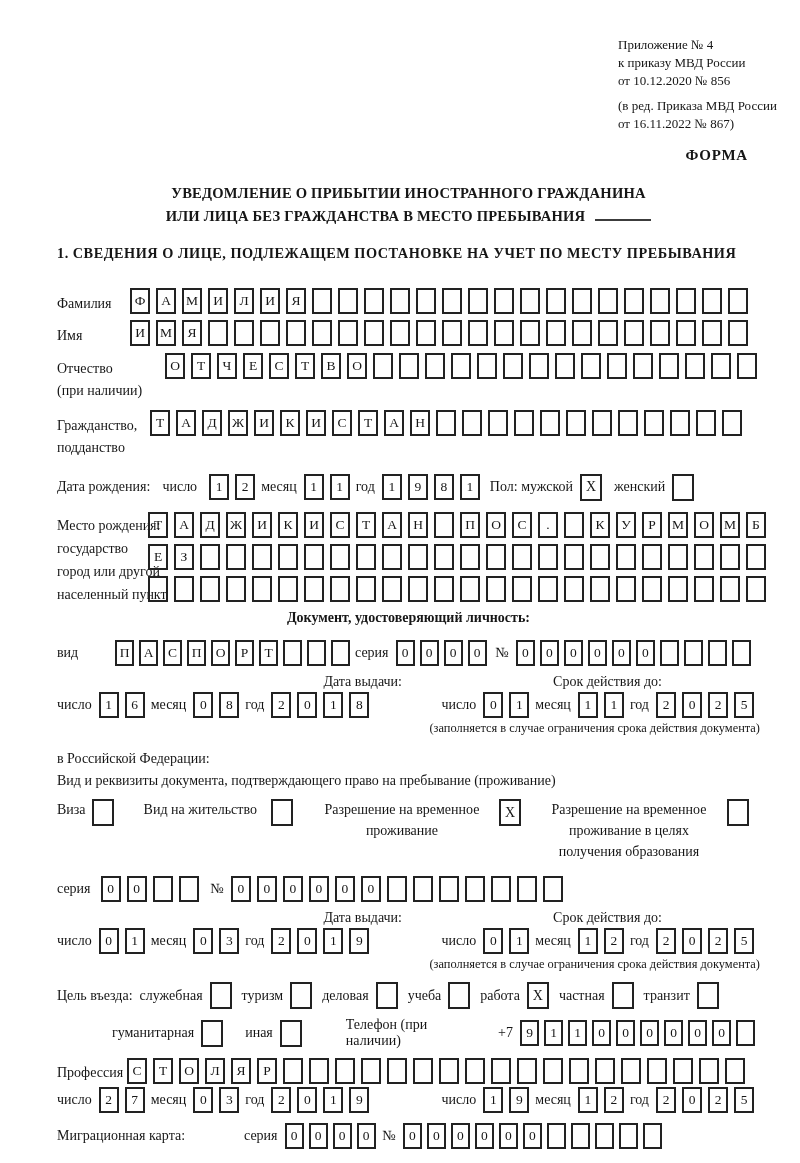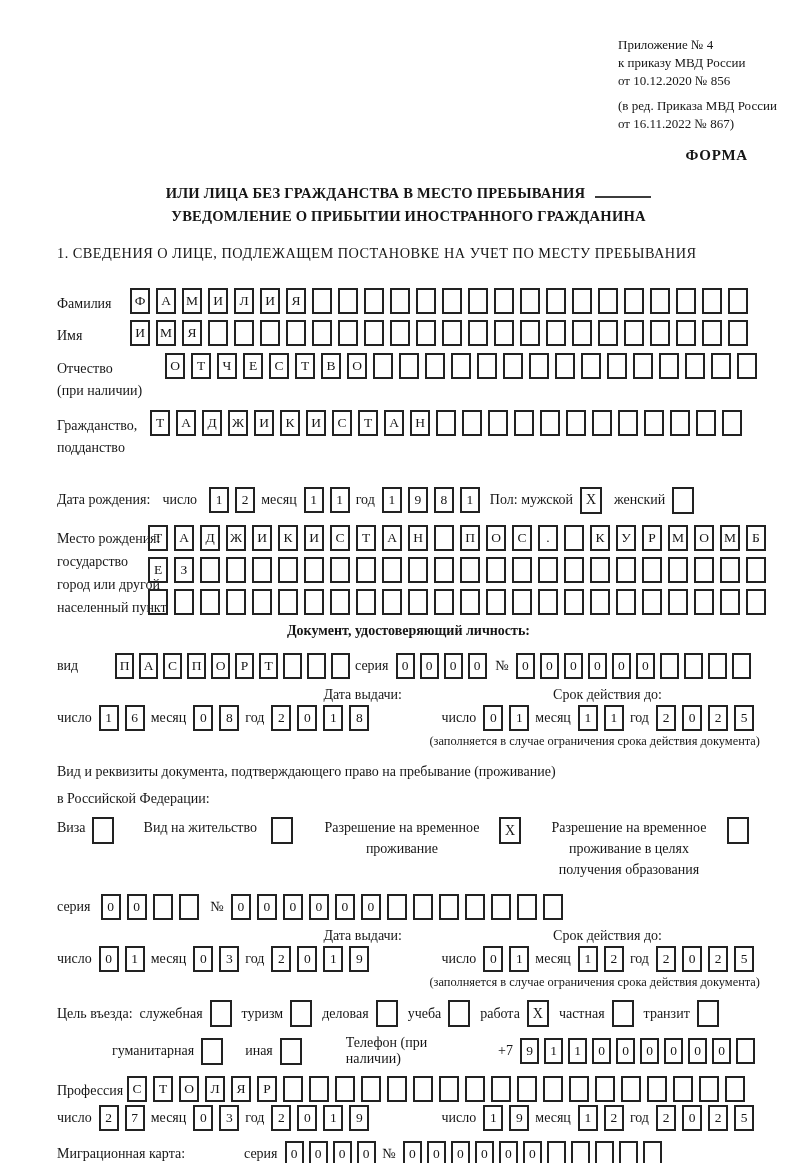--- a/index.html
+++ b/index.html
@@ -6,21 +6,21 @@
   body{width:800px;height:1163px;background:#ffffff}
   .page{position:relative;width:800px;height:1163px;background:#fff;overflow:hidden;
         font-family:"Liberation Serif","DejaVu Serif",serif;color:#161616;font-size:14px;
         padding:36px 40px 18px 57px}
   .refblock{position:absolute;left:618px;top:36px;font-size:13px;line-height:1.4;white-space:nowrap}
   .refblock .amend{margin-top:6px}
   .forma{position:absolute;left:0;top:147px;width:100%;padding-right:52px;text-align:right;
          font-weight:bold;font-size:15px;letter-spacing:.8px}
   .title{margin-top:146px;text-align:center;font-weight:bold;font-size:14.6px;line-height:1.55;letter-spacing:.2px}
   .uline{display:inline-block;width:56px;border-bottom:2px solid #3c3c3c;margin-left:10px;height:14px;vertical-align:baseline}
-  .sect{margin-top:18px;font-weight:normal;font-size:14.3px;letter-spacing:.5px}
+  .sect{margin-top:18px;font-weight:bold;font-size:14.3px;letter-spacing:.5px}
   .row{display:flex;align-items:flex-start}
   .lbl{flex:none;padding-top:5px;line-height:1.6}
   .cells{display:flex;flex:none}
   .cell{flex:none;width:20px;height:26px;border:2px solid #222;margin-right:6px;
         display:inline-flex;align-items:center;justify-content:center;font-size:13.5px}
   .sm .cell{width:19px;margin-right:5px}
   .chk{flex:none;width:22px;height:27px;border:2px solid #222;display:inline-flex;
        align-items:center;justify-content:center;font-size:14px}
   .w73{width:73px}.w108{width:108px}.w93{width:93px}.w91{width:91px}.w70{width:70px}
   .stack{display:flex;flex-direction:column}
@@ -50,22 +50,22 @@
   <div class="refblock">
     <div>Приложение № 4</div>
     <div>к приказу МВД России</div>
     <div>от 10.12.2020 № 856</div>
     <div class="amend">(в ред. Приказа МВД России</div>
     <div>от 16.11.2022 № 867)</div>
   </div>
   <div class="forma">ФОРМА</div>
 
   <div class="title">
+    <div>УВЕДОМЛЕНИЕ О ПРИБЫТИИ ИНОСТРАННОГО ГРАЖДАНИНА</div>
     <div><span>ИЛИ ЛИЦА БЕЗ ГРАЖДАНСТВА В МЕСТО ПРЕБЫВАНИЯ</span><span class="uline"></span></div>
-    <div>УВЕДОМЛЕНИЕ О ПРИБЫТИИ ИНОСТРАННОГО ГРАЖДАНИНА</div>
   </div>
 
   <div class="sect">1. СВЕДЕНИЯ О ЛИЦЕ, ПОДЛЕЖАЩЕМ ПОСТАНОВКЕ НА УЧЕТ ПО МЕСТУ ПРЕБЫВАНИЯ</div>
 
   <div class="row" style="margin-top:26px">
     <span class="lbl w73">Фамилия</span>
     <span class="cells">
         <span class="cell">Ф</span>
         <span class="cell">А</span>
         <span class="cell">М</span>
@@ -180,21 +180,21 @@
         <span class="cell"></span>
         <span class="cell"></span>
         <span class="cell"></span>
         <span class="cell"></span>
         <span class="cell"></span>
         <span class="cell"></span>
         <span class="cell"></span>
       </span>
   </div>
 
-  <div class="row ig" style="margin-top:27px">
+  <div class="row ig" style="margin-top:14px">
     <span class="t" style="margin-right:12px">Дата рождения:</span>
     <span class="t" style="margin-right:12px">число</span>
     <span class="cells">
         <span class="cell">1</span>
         <span class="cell">2</span>
       </span>
     <span class="t mL">месяц</span>
     <span class="cells">
         <span class="cell">1</span>
         <span class="cell">1</span>
@@ -378,22 +378,22 @@
           <span class="cell">2</span>
           <span class="cell">0</span>
           <span class="cell">2</span>
           <span class="cell">5</span>
         </span>
     </span>
   </div>
   <div class="fnote">(заполняется в случае ограничения срока действия документа)</div>
 
   <div class="intro">
+    <div style="margin-top:5px">в Российской Федерации:</div>
     <div>Вид и реквизиты документа, подтверждающего право на пребывание (проживание)</div>
-    <div style="margin-top:5px">в Российской Федерации:</div>
   </div>
   <div class="optrow">
     <span class="opt">
       <span class="ol" style="margin-right:6px">Виза</span>
       <span class="chk"></span>
     </span>
     <span class="opt" style="margin-left:30px">
       <span class="ol" style="margin-right:14px">Вид на жительство</span>
       <span class="chk"></span>
     </span>

